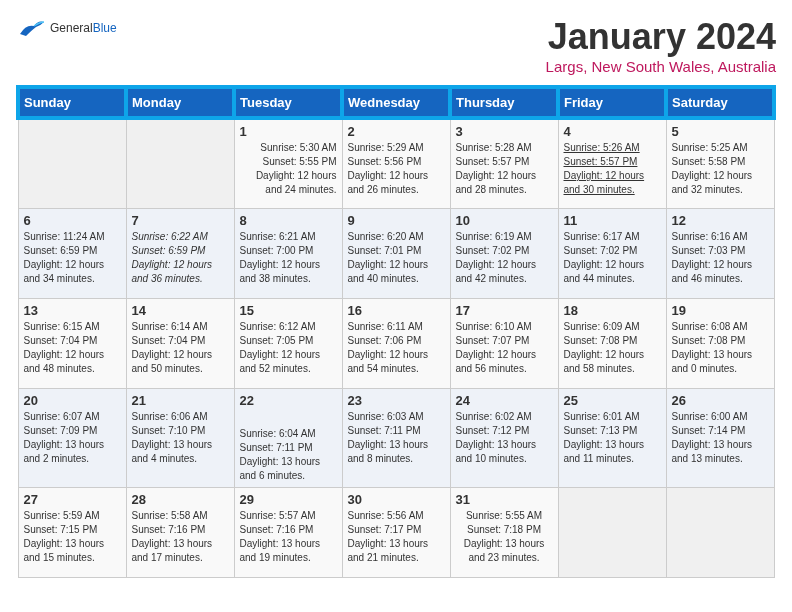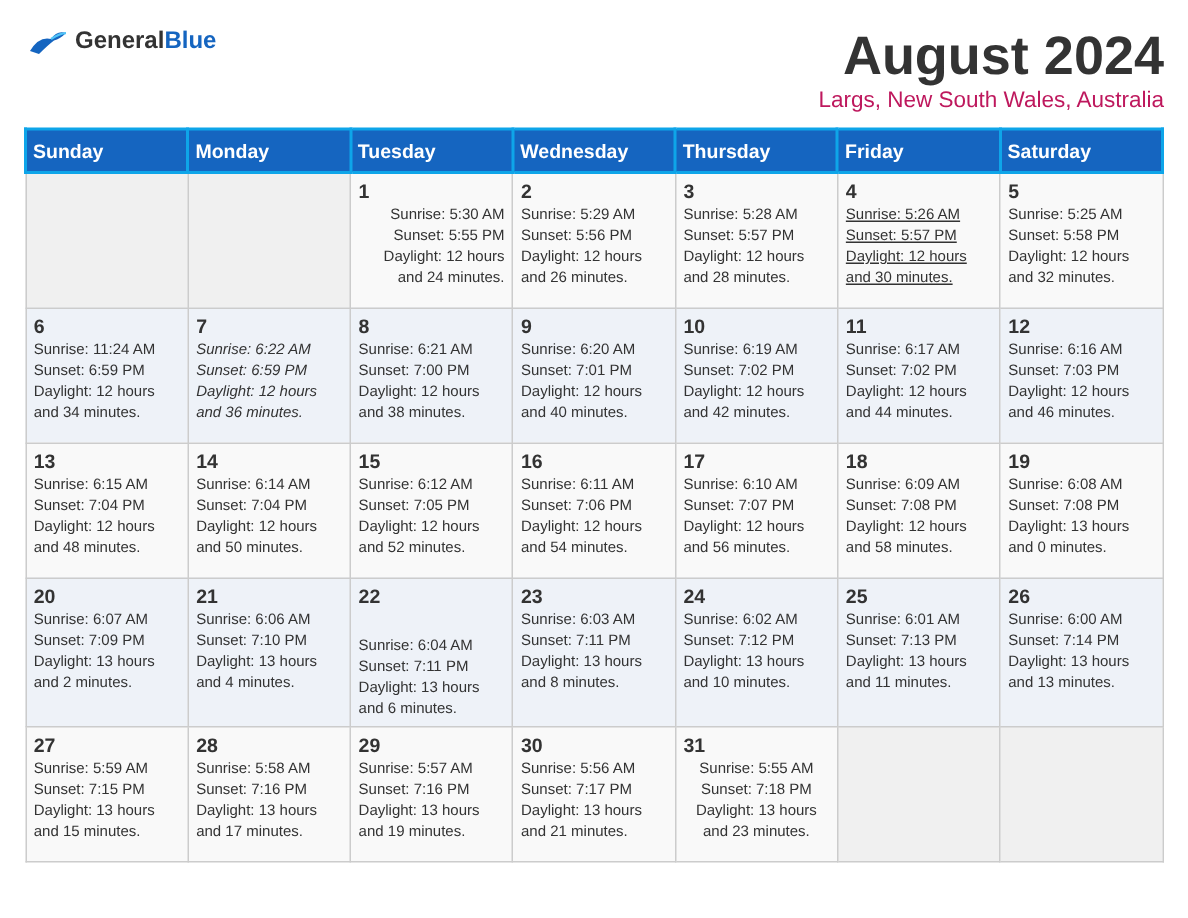--- a/index.html
+++ b/index.html
@@ -42,21 +42,21 @@
       border-collapse: collapse;
       table-layout: fixed;
     }
     thead th {
       background-color: #1565c0;
       color: #fff;
       font-size: 13px;
       font-weight: bold;
       padding: 6px 4px;
       text-align: left;
-      border: 2px solid #0ea5e9;
+      border: 4px solid #0ea5e9;
     }
     tbody td {
       border: 1px solid #ccc;
       vertical-align: top;
       padding: 4px 5px;
       font-size: 10.5px;
       color: #333;
       min-height: 80px;
       height: 90px;
     }
@@ -84,25 +84,25 @@
 </head>
 <body>
 
 <div class="header-area">
   <div class="logo">
     <svg class="logo-bird" viewBox="0 0 30 24" xmlns="http://www.w3.org/2000/svg">
       <path d="M4 18 Q10 8 18 10 Q22 4 28 6 Q24 10 20 11 Q16 14 10 20 Z" fill="#1565c0"></path>
       <path d="M18 10 Q24 6 28 6" stroke="#4fc3f7" stroke-width="1.5" fill="none"></path>
     </svg>
     <div>
-      <div style="font-size:16px;font-weight:bold;color:#333;">General<span style="color:#1565c0;">Blue</span></div>
+      <div style="font-size:12px;font-weight:normal;color:#333;">General<span style="color:#1565c0;">Blue</span></div>
     </div>
   </div>
   <div class="title-area">
-    <div class="calendar-title">August 2024</div>
+    <div class="calendar-title">January 2024</div>
     <div class="calendar-subtitle">Largs, New South Wales, Australia</div>
   </div>
 </div>
 
 <table>
   <thead>
     <tr>
     <th>Sunday</th>
         <th>Monday</th>
         <th>Tuesday</th>

